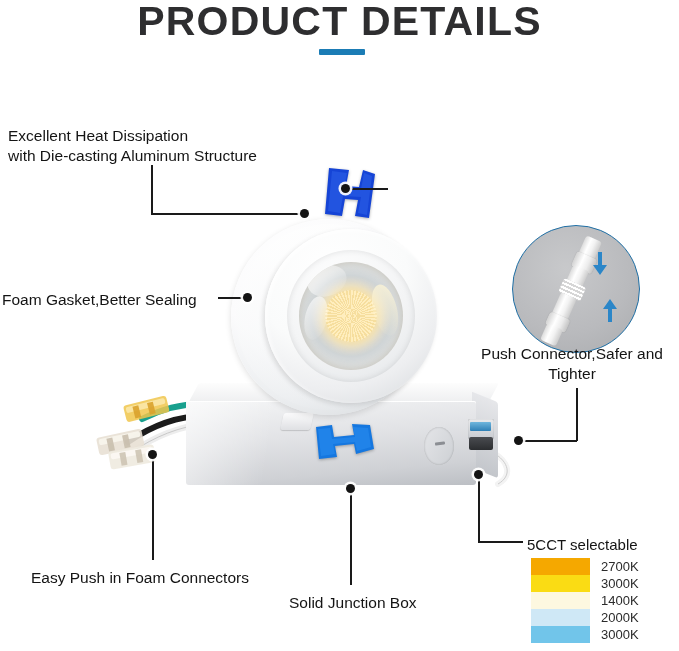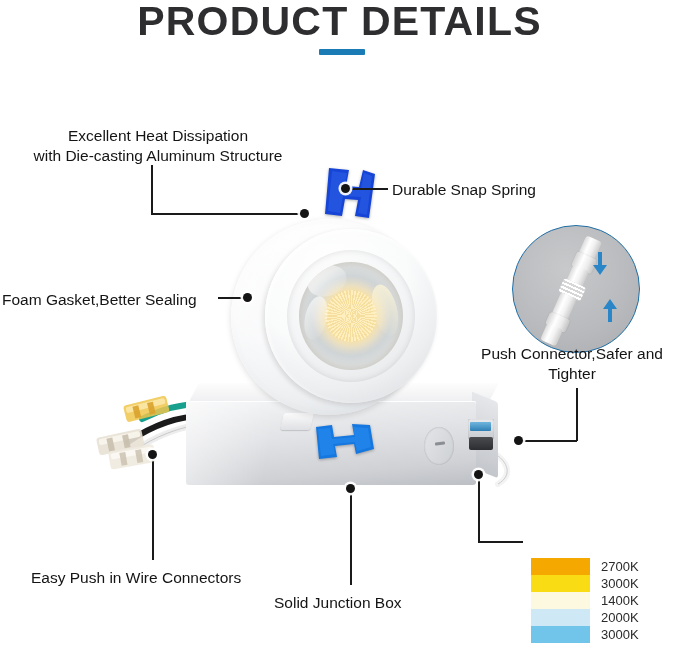--- a/index.html
+++ b/index.html
@@ -28,26 +28,26 @@
   }
 
   
   .callout{
     position:absolute;
     font-size:15.5px;
     line-height:19.5px;
     color:#141414;
     white-space:pre;
   }
-  .c-heat{left:8px;top:126px;width:300px;text-align:center;}
+  .c-heat{left:8px;top:126px;width:300px;text-align:left;}
   .c-snap{left:392px;top:180px;}
   .c-foam{left:2px;top:290px;}
   .c-twist{left:466px;top:344px;width:212px;text-align:center;}
   .c-easy{left:31px;top:568px;}
-  .c-solid{left:274px;top:593px;text-align:center;}
+  .c-solid{left:289px;top:593px;text-align:center;}
   .c-cct{left:527px;top:535px;font-size:15px;}
 
   
   .lead{position:absolute;background:#1a1a1a;}
   .lead-h{height:1.6px;}
   .lead-v{width:1.6px;}
   .dot{
     position:absolute;width:9px;height:9px;border-radius:50%;
     background:#141414;
     box-shadow:0 0 0 2.5px rgba(255,255,255,.92);
@@ -360,26 +360,26 @@
 
   <div class="lead lead-v" style="left:350px;top:489px;height:96px;"></div>
   <div class="dot" style="left:346px;top:484px;"></div>
 
   <div class="lead lead-v" style="left:478px;top:476px;height:66px;"></div>
   <div class="lead lead-h" style="left:478px;top:541px;width:45px;"></div>
   <div class="dot" style="left:474px;top:470px;"></div>
 
   <div class="callout c-heat">Excellent Heat Dissipation
 with Die-casting Aluminum Structure</div>
-  <div class="callout c-snap">Durable Snap Spring</div>
   <div class="callout c-foam">Foam Gasket,Better Sealing</div>
   <div class="callout c-twist">Push Connector,Safer and
 Tighter</div>
-  <div class="callout c-easy">Easy Push in Wire Connectors</div>
+  <div class="callout c-easy">Easy Push in Foam Connectors</div>
   <div class="callout c-solid">Solid Junction Box</div>
+  <div class="callout c-cct">5CCT selectable</div>
 
   <div class="cct-legend">
       <div class="cct-row">
         <span class="cct-chip" style="background: rgb(245, 168, 0);"></span>
         <span class="cct-label">2700K</span>
       </div>
       <div class="cct-row">
         <span class="cct-chip" style="background: rgb(250, 220, 20);"></span>
         <span class="cct-label">3000K</span>
       </div>

